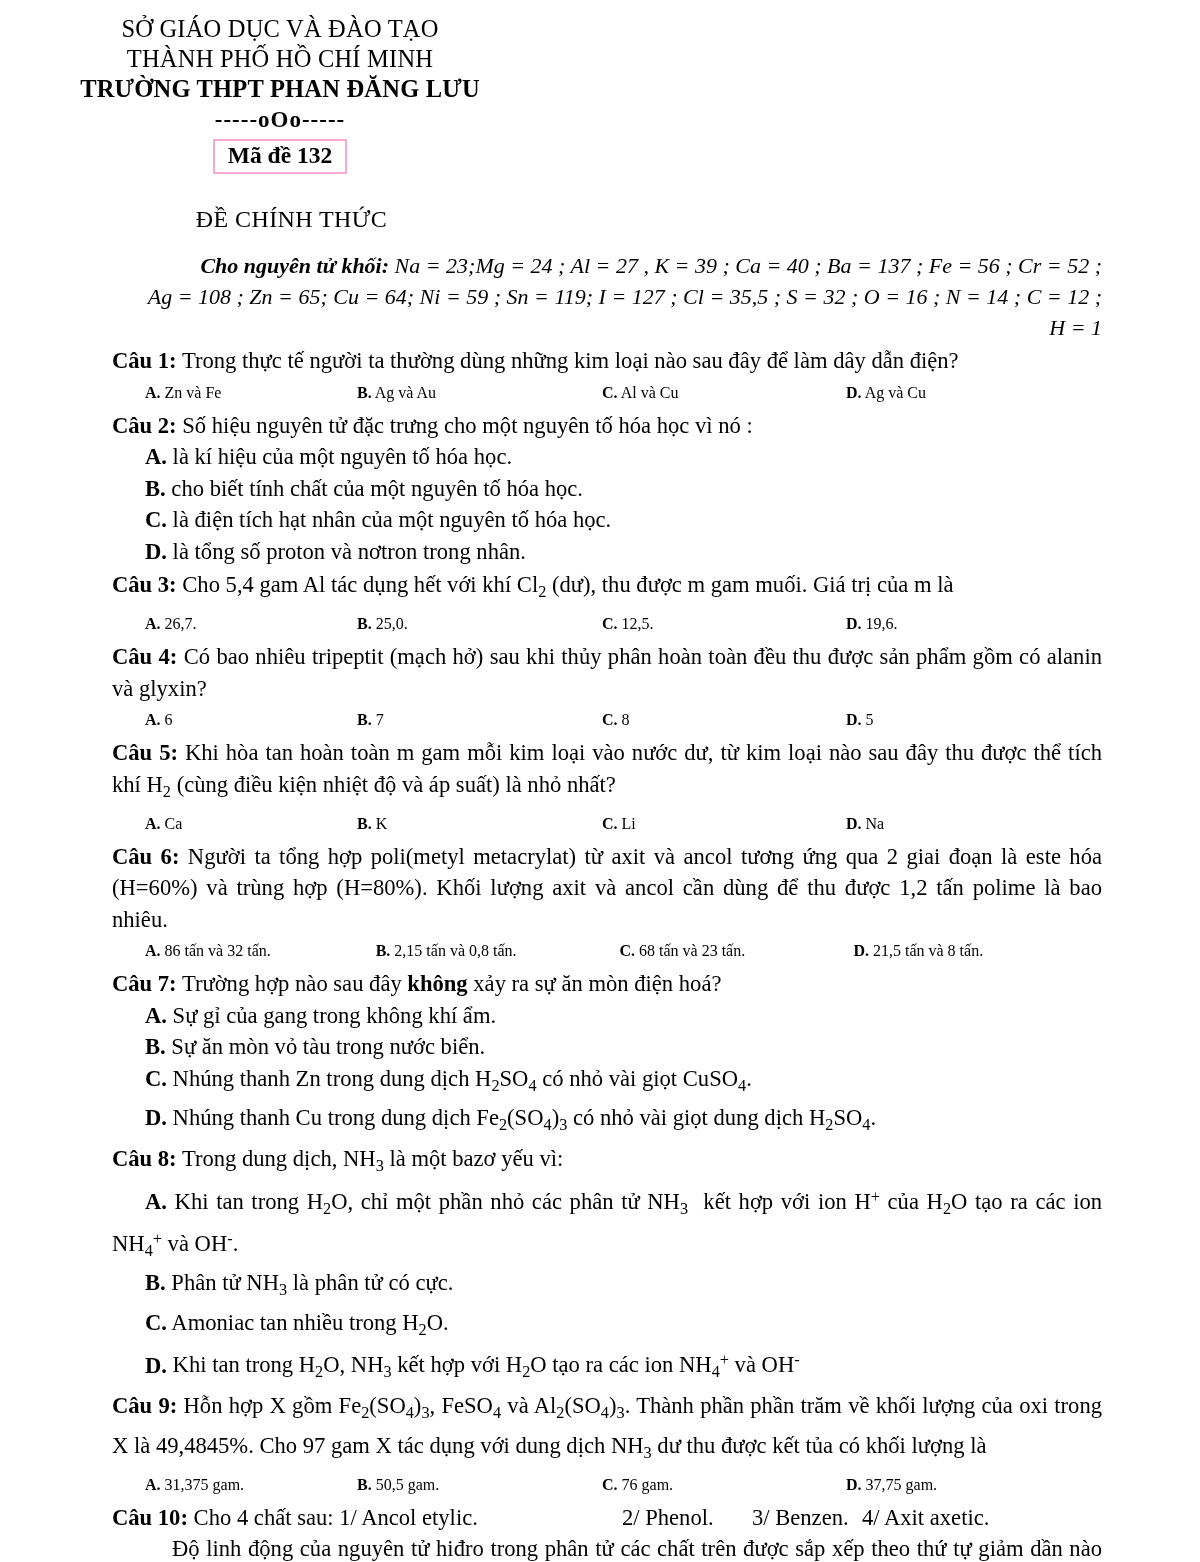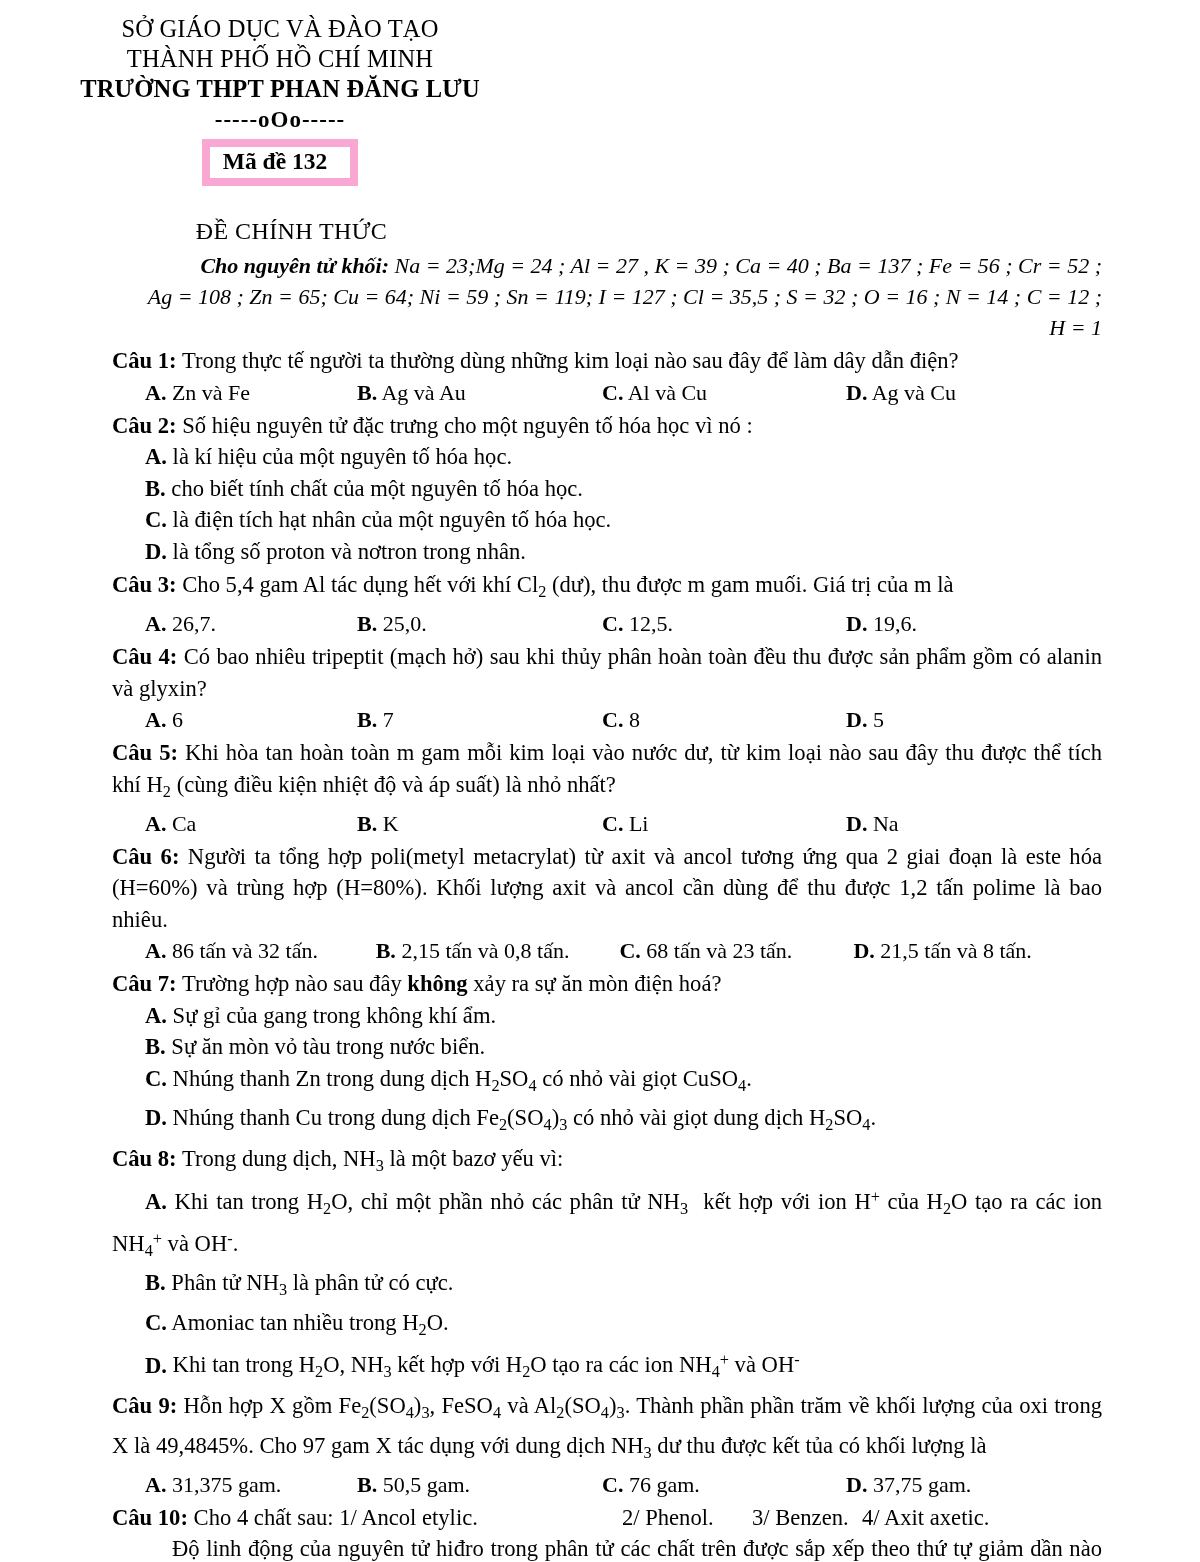--- a/index.html
+++ b/index.html
@@ -54,22 +54,22 @@
     font-size: 23px;
     line-height: 32px;
     letter-spacing: 1px;
   }
   .code-box-wrap {
     display: flex;
     justify-content: center;
     margin-top: 3px;
   }
   .code-box {
-    border: 8px solid #f9a8d4;
-    padding: 1px 23px 3px 13px;
+    border: 2px solid #f9a8d4;
+    padding: 1px 13px 3px 13px;
     font-weight: bold;
     font-size: 23.5px;
     line-height: 27px;
     display: inline-block;
   }
   .de-chinh-thuc {
     font-size: 24px;
     line-height: 30px;
     margin-top: 30px;
     letter-spacing: 0.4px;
@@ -107,21 +107,21 @@
   .q-stem {
     text-indent: 0;
   }
   .q-label {
     font-weight: bold;
   }
 
   
   .opts-row {
     display: flex;
-    font-size: 22px;
+    font-size: 16px;
     line-height: 31px;
     justify-content: space-between;
   }
   .opt {
     white-space: nowrap;
   }
   .opt .ltr { font-weight: bold; }
   .opts-row .opt:nth-child(1) { width: 245px; padding-left: 33px; box-sizing: border-box; }
   .opts-row .opt:nth-child(2) { width: 245px; box-sizing: border-box; }
   .opts-row .opt:nth-child(3) { width: 244px; box-sizing: border-box; }

